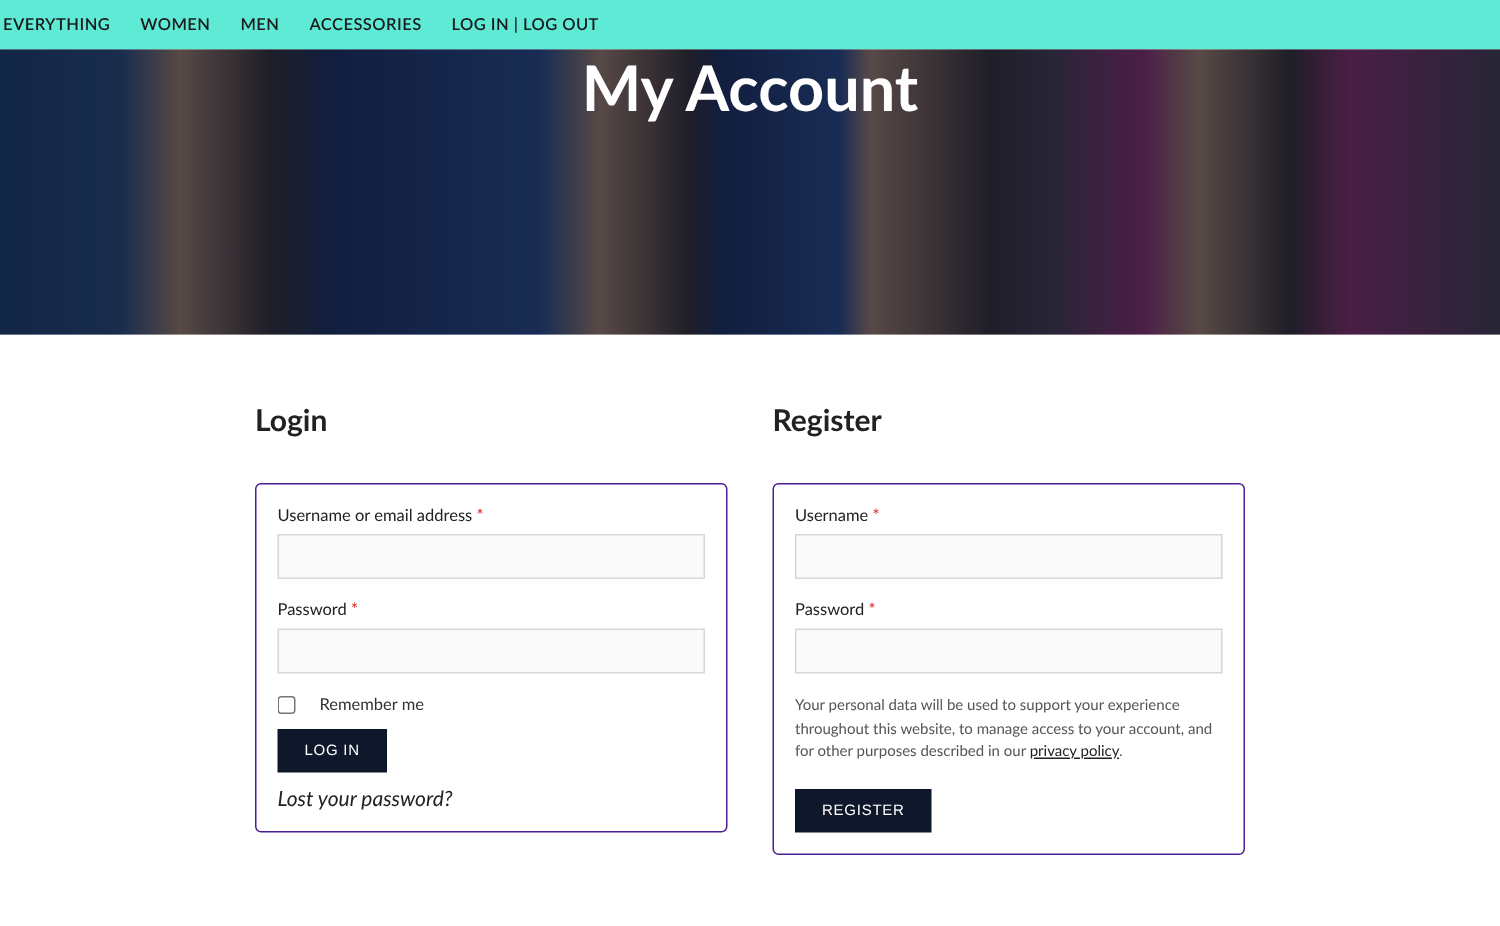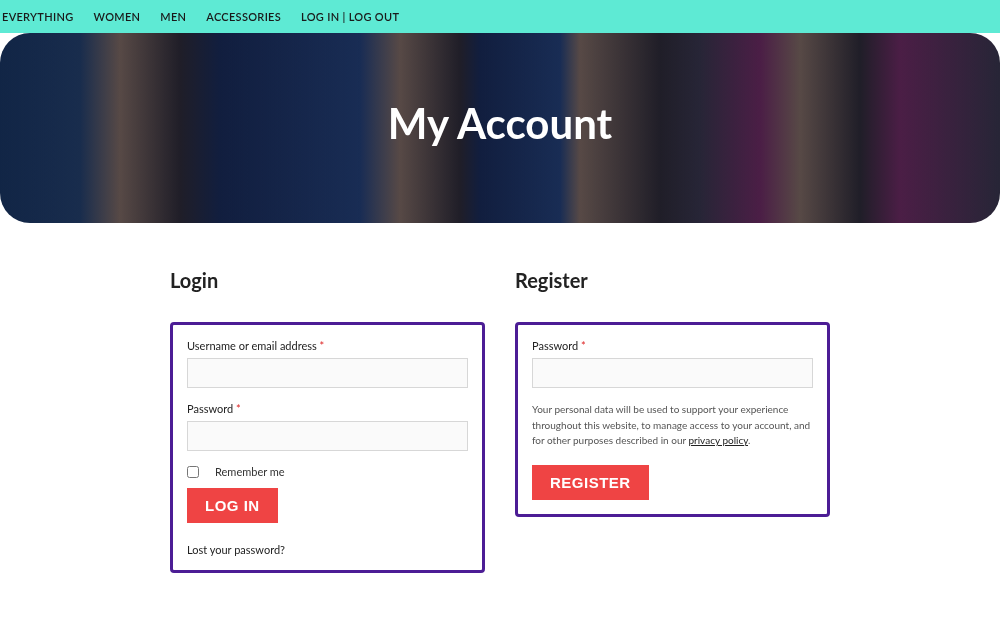--- a/index.html
+++ b/index.html
@@ -29,45 +29,44 @@
       #1a3a6a 0%, #2a4a7a 8%,
       #b58a6a 12%, #3a2a28 18%,
       #1a2a5a 22%, #2a4a8a 36%,
       #b58a6a 40%, #3a2a28 46%,
       #1a2a5a 48%, #2a4a8a 56%,
       #b58a6a 58%, #3a2a28 66%,
       #4a3a48 70%, #9a2a6a 76%,
       #b58a6a 80%, #3a2a28 86%,
       #9a2a6a 90%, #4a3a48 100%);
   display: flex;
-  flex-direction: column;
+  flex-direction: row;
   justify-content: center;
   color: #fff;
   text-align: center;
-  border-radius: 30px;
 }
 .hero h1 { font-size: 42px; font-weight: 700; margin-bottom: 10px; }
 .hero p { font-size: 12px; opacity: 0.92; }
 
 .content {
   max-width: 680px;
   margin: 45px auto 40px;
   display: flex;
   gap: 30px;
   padding: 0 10px;
 }
 .col { flex: 1; }
 .col h2 {
   font-size: 20px;
   font-weight: 700;
   color: #222;
   margin-bottom: 30px;
 }
 .card {
-  border: 3px solid #4c1d95;
+  border: 1px solid #4c1d95;
   border-radius: 4px;
   padding: 14px;
 }
 .fld { margin-bottom: 14px; }
 .fld label {
   display: block;
   font-size: 11px;
   color: #222;
   margin-bottom: 6px;
 }
@@ -84,35 +83,36 @@
 }
 .chk {
   display: flex;
   align-items: center;
   gap: 16px;
   font-size: 11px;
   margin-bottom: 10px;
 }
 .chk input { width: 12px; height: 12px; }
 .btn {
-  background: #ef4444;
+  background: #0f172a;
   color: #fff;
   border: none;
-  font-size: 15px;
-  font-weight: 700;
+  font-size: 10px;
+  font-weight: 400;
   letter-spacing: 0.5px;
   padding: 9px 18px;
   cursor: pointer;
 }
 .lost {
   display: block;
-  margin-top: 20px;
-  font-size: 11px;
+  margin-top: 8px;
+  font-size: 14px;
   color: #222;
   text-decoration: none;
+  font-style: italic;
 }
 .privacy {
   font-size: 10px;
   line-height: 1.55;
   color: #555;
   margin: 4px 0 16px;
 }
 .privacy a { color: #222; text-decoration: underline; }
 </style>
 </head>
@@ -149,20 +149,24 @@
       </label>
       <button class="btn">LOG IN</button>
       <a class="lost">Lost your password?</a>
     </div>
   </div>
 
   <div class="col">
     <h2>Register</h2>
     <div class="card">
       <div class="fld">
+        <label><span>Username </span><span class="req">*</span></label>
+        <input type="text" style="">
+      </div>
+      <div class="fld">
         <label><span>Password </span><span class="req">*</span></label>
         <input type="password" style="">
       </div>
       <p class="privacy">
         <span>Your personal data will be used to support your experience throughout this website, to manage access to your account, and for other purposes described in our </span><a>privacy policy</a><span>.</span>
       </p>
       <button class="btn">REGISTER</button>
     </div>
   </div>
 

